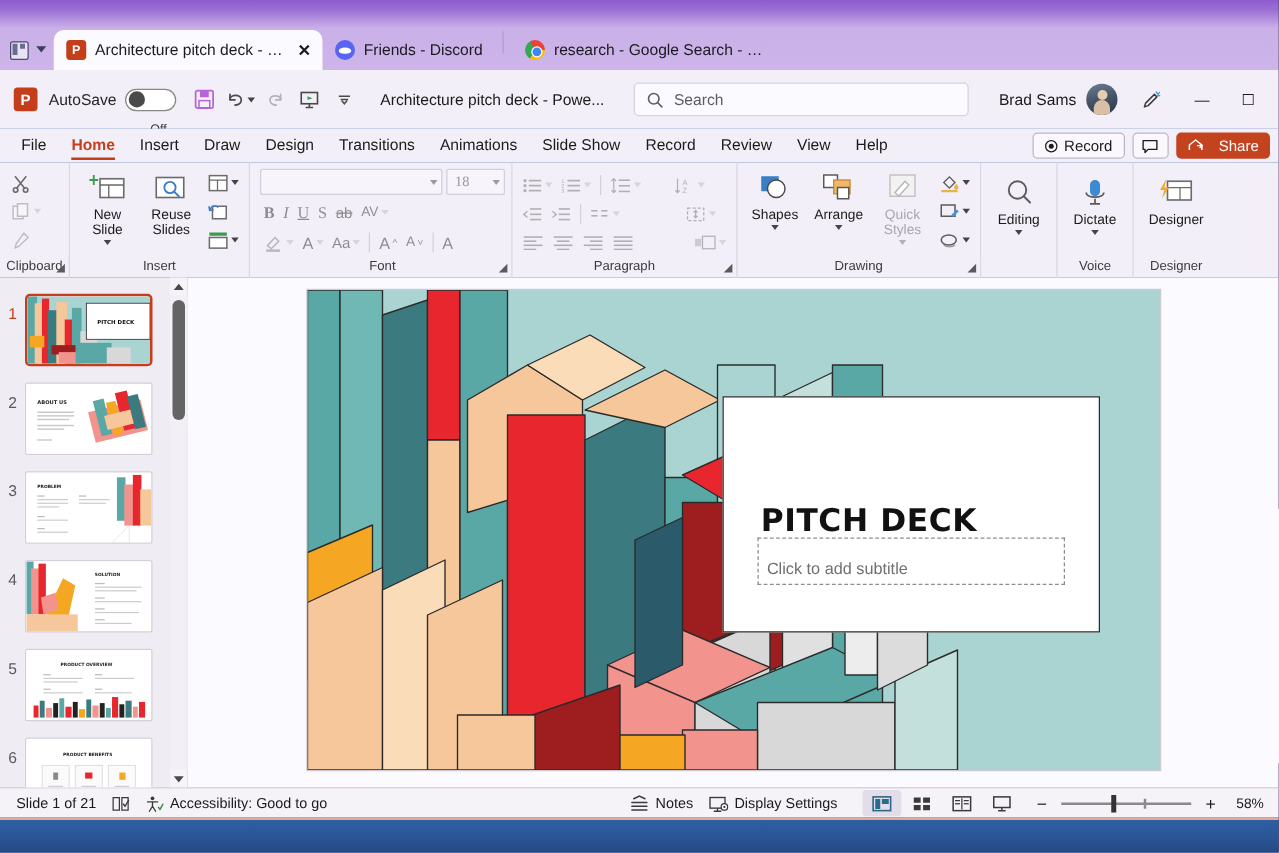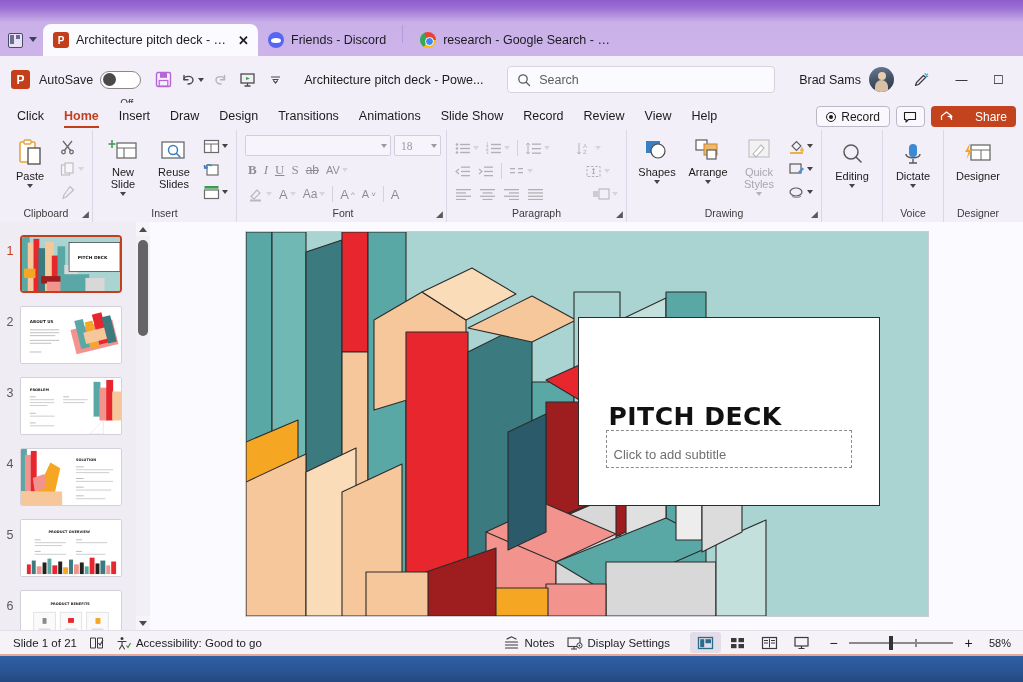--- a/index.html
+++ b/index.html
@@ -124,21 +124,21 @@
     display: flex; align-items: center; gap: 5px; height: 21px; padding: 0 9px; font-size: 12px;
     border: 1px solid #bdb6c7; border-radius: 4px; background: #faf8fd; cursor: pointer; color: #1b1b1b;
   }
   .rec-dot { width: 10px; height: 10px; border-radius: 50%; border: 1.5px solid #1b1b1b; position: relative; }
   .rec-dot:after { content: ""; position: absolute; inset: 2px; border-radius: 50%; background: #1b1b1b; }
   .cmt-btn {
     width: 29px; height: 21px; border: 1px solid #bdb6c7; border-radius: 4px; background: #faf8fd;
     display: flex; align-items: center; justify-content: center; cursor: pointer;
   }
   .share-btn {
-    display: flex; align-items: center; gap: 22px; height: 21px; padding: 0 9px; font-size: 12px;
+    display: flex; align-items: center; gap: 12px; height: 21px; padding: 0 9px; font-size: 12px;
     background: #c4431f; color: #fff; border-radius: 4px; cursor: pointer;
   }
 
   
   .ribbon {
     position: absolute; left: 0; top: 130px; width: 1023px; height: 92px;
     background: #f3eff8; display: flex; align-items: stretch;
   }
   .grp { position: relative; display: flex; flex-direction: column; padding: 3px 5px 0; }
   .grp + .grp { border-left: 1px solid #ddd6e6; }
@@ -352,21 +352,21 @@
       </svg>
     </div>
 
     <div class="wbtns">
       <div class="wbtn">—</div>
       <div class="wbtn">☐</div>
     </div>
   </div>
 
   <div class="ribbon-tabs">
-    <div class="rtab">Click</div>
+    <div class="rtab">File</div>
     <div class="rtab active">Home</div>
     <div class="rtab">Insert</div>
     <div class="rtab">Draw</div>
     <div class="rtab">Design</div>
     <div class="rtab">Transitions</div>
     <div class="rtab">Animations</div>
     <div class="rtab">Slide Show</div>
     <div class="rtab">Record</div>
     <div class="rtab">Review</div>
     <div class="rtab">View</div>
@@ -389,29 +389,20 @@
         </svg>
         <span>Share</span>
       </div>
     </div>
   </div>
 
   <div class="ribbon">
 
     <div class="grp">
       <div class="grp-body">
-        <div class="bigbtn">
-          <svg class="cv" width="30" height="30" viewBox="0 0 30 30">
-            <rect x="5" y="4" width="15" height="20" rx="1.5" fill="#fff" stroke="#e8a33d" stroke-width="1.6"></rect>
-            <rect x="9" y="2" width="7" height="4" rx="1" fill="#fff" stroke="#e8a33d" stroke-width="1.4"></rect>
-            <rect x="13" y="10" width="12" height="16" fill="#fff" stroke="#4a4a4a" stroke-width="1.3"></rect>
-          </svg>
-          <span>Paste</span>
-          <span class="caret"></span>
-        </div>
         <div class="smallcol">
           <div class="smallbtn">
             <svg class="cv" width="17" height="17" viewBox="0 0 17 17">
               <path d="M4 3 L12 13 M13 3 L5 13" stroke="#6b6b6b" stroke-width="1.3"></path>
               <circle cx="4.5" cy="14" r="1.8" fill="none" stroke="#6b6b6b" stroke-width="1.3"></circle>
               <circle cx="12.5" cy="14" r="1.8" fill="none" stroke="#6b6b6b" stroke-width="1.3"></circle>
             </svg>
           </div>
           <div class="smallbtn dis">
             <svg class="cv" width="17" height="17" viewBox="0 0 17 17">

